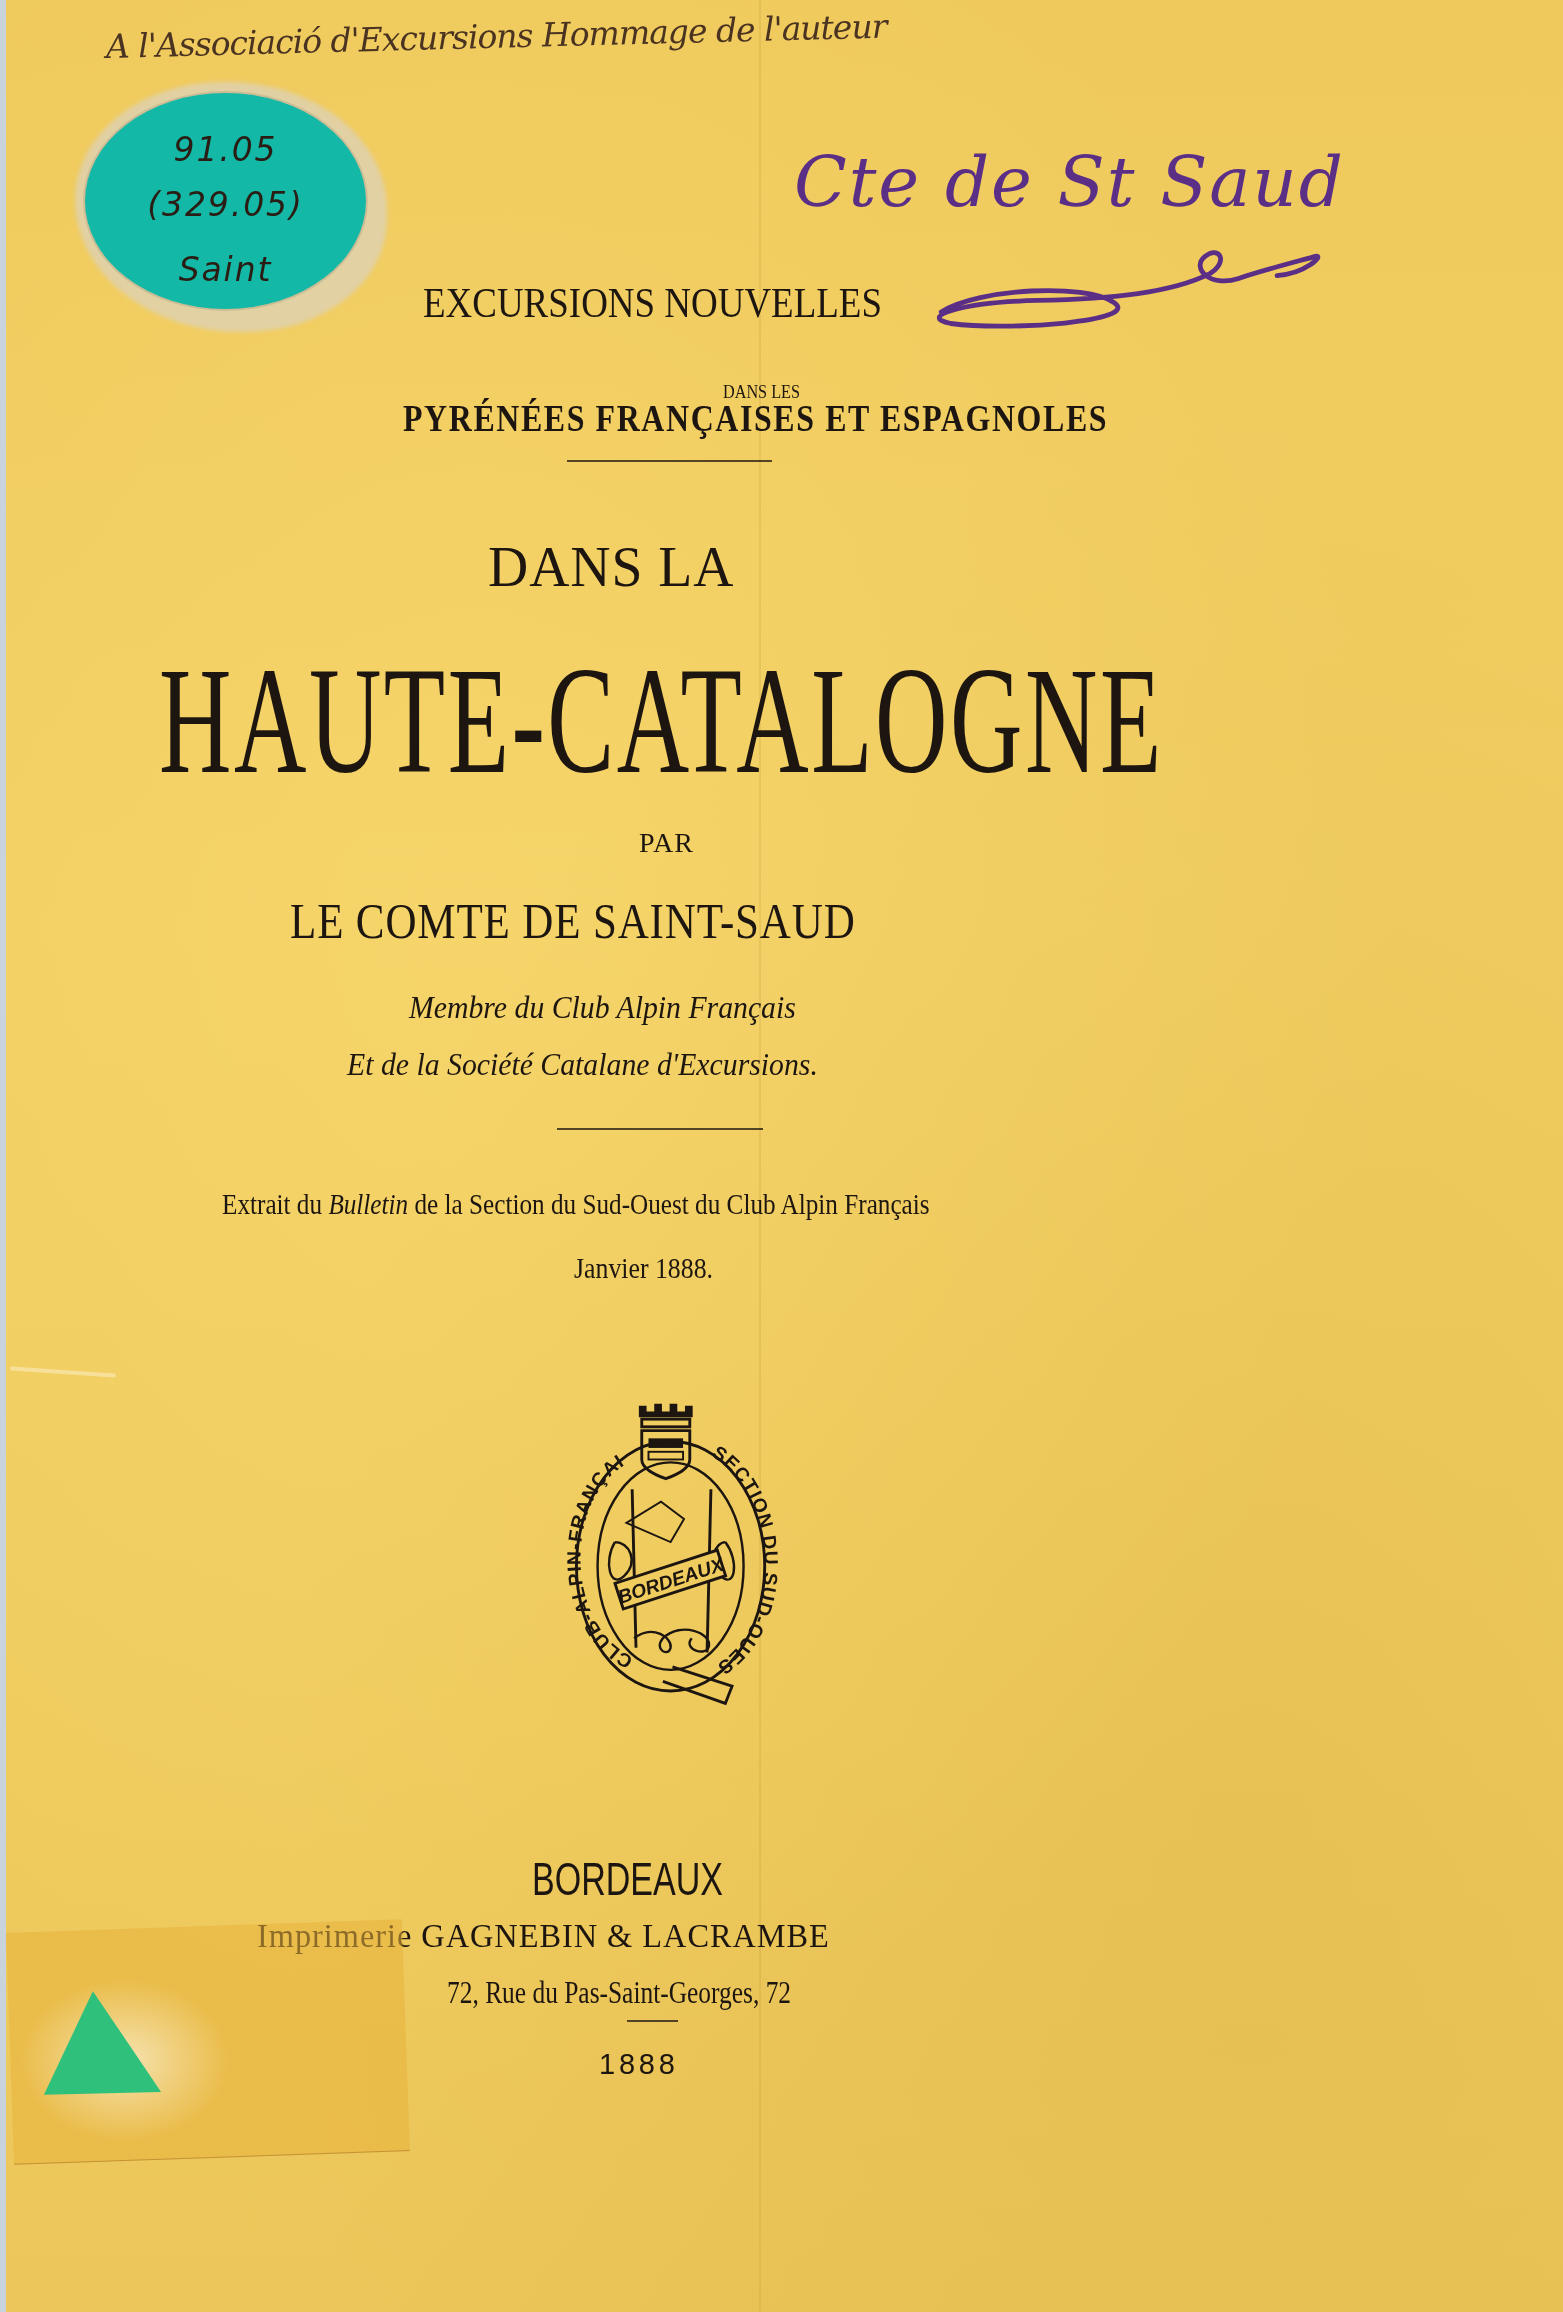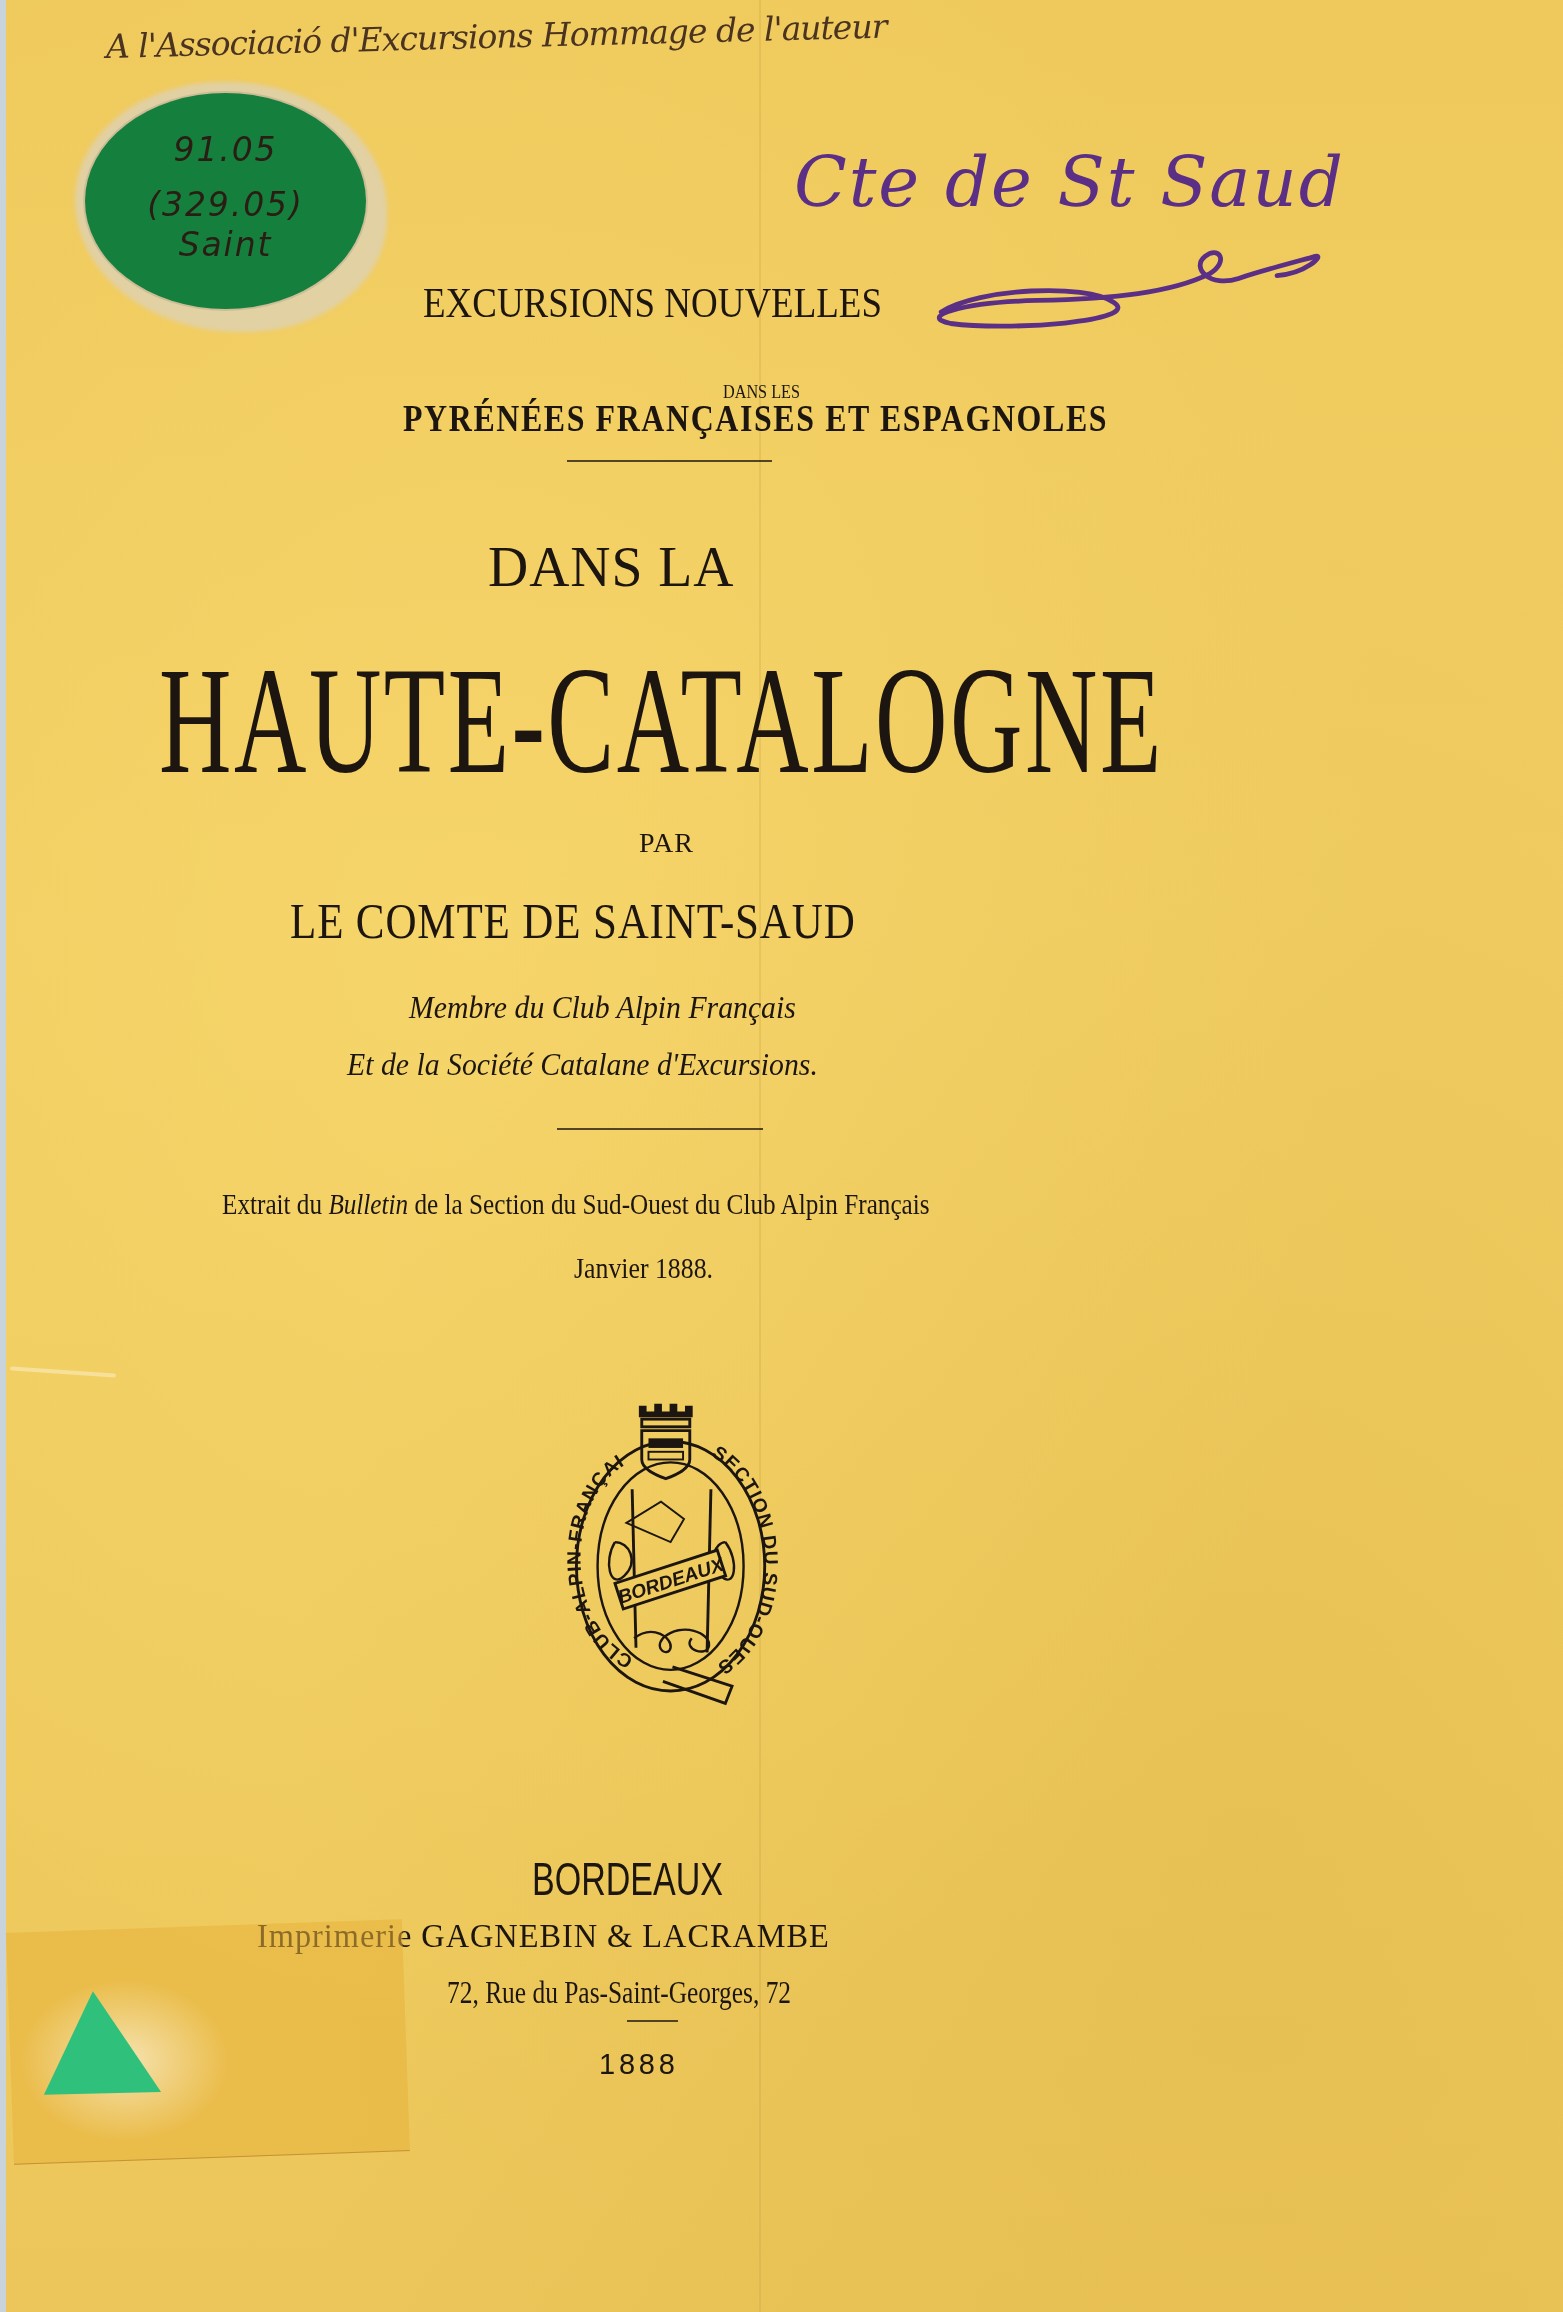--- a/index.html
+++ b/index.html
@@ -25,21 +25,21 @@
   }
   .stain {
     position: absolute; left: 75px; top: 82px; width: 312px; height: 250px;
     border-radius: 48% 52% 46% 54%;
     background: rgba(220,210,185,0.75);
     filter: blur(1.9px);
   }
   .label-oval {
     position: absolute; left: 85px; top: 93px; width: 281px; height: 216px;
     border-radius: 50%;
-    background: #15803d;
+    background: #14b8a6;
     box-shadow: 0 0 0 1.9px rgba(190,175,140,0.6);
   }
   .label-line {
     position: absolute; left: 0; width: 100%; text-align: center;
     font-family: "DejaVu Sans", sans-serif; color: #2a1e14;
     font-size: 33px; font-style: italic; letter-spacing: 1.9px;
   }
   .hand {
     position: absolute; font-family: "DejaVu Serif", serif; font-style: italic;
     color: #4a3320; white-space: nowrap;
@@ -73,21 +73,21 @@
 <body>
 
 <div class="paper"></div>
 <div class="fold"></div>
 <div class="tear"></div>
 
 <div class="stain"></div>
 <div class="label-oval">
   <div class="label-line" style="top:37px;">91.05</div>
   <div class="label-line" style="top:92px;">(329.05)</div>
-  <div class="label-line" style="top:132px;">Saint</div>
+  <div class="label-line" style="top:157px;">Saint</div>
 </div>
 
 <div class="hand dedication">A l'Associació d'Excursions  Hommage de l'auteur</div>
 <div class="signature">Cte de St Saud</div>
 <svg class="flourish" width="403" height="106" viewBox="0 0 420 110">
   <path d="M20,80 C60,55 170,50 200,70 C230,90 90,100 30,92 C-5,85 40,70 120,68 C200,66 260,60 300,40 C320,28 310,10 295,22 C280,34 300,55 330,45 C360,35 400,25 410,22 C420,20 400,40 370,42" fill="none" stroke="#5b2f86" stroke-width="5" stroke-linecap="round"></path>
 </svg>
 
 <div class="t" style="left:423px; top:279px; font-size:42px; transform:scaleX(0.88);">EXCURSIONS NOUVELLES</div>
 <div class="t" style="left:723px; top:382px; font-size:18px; transform:scaleX(0.9);">DANS LES</div>

